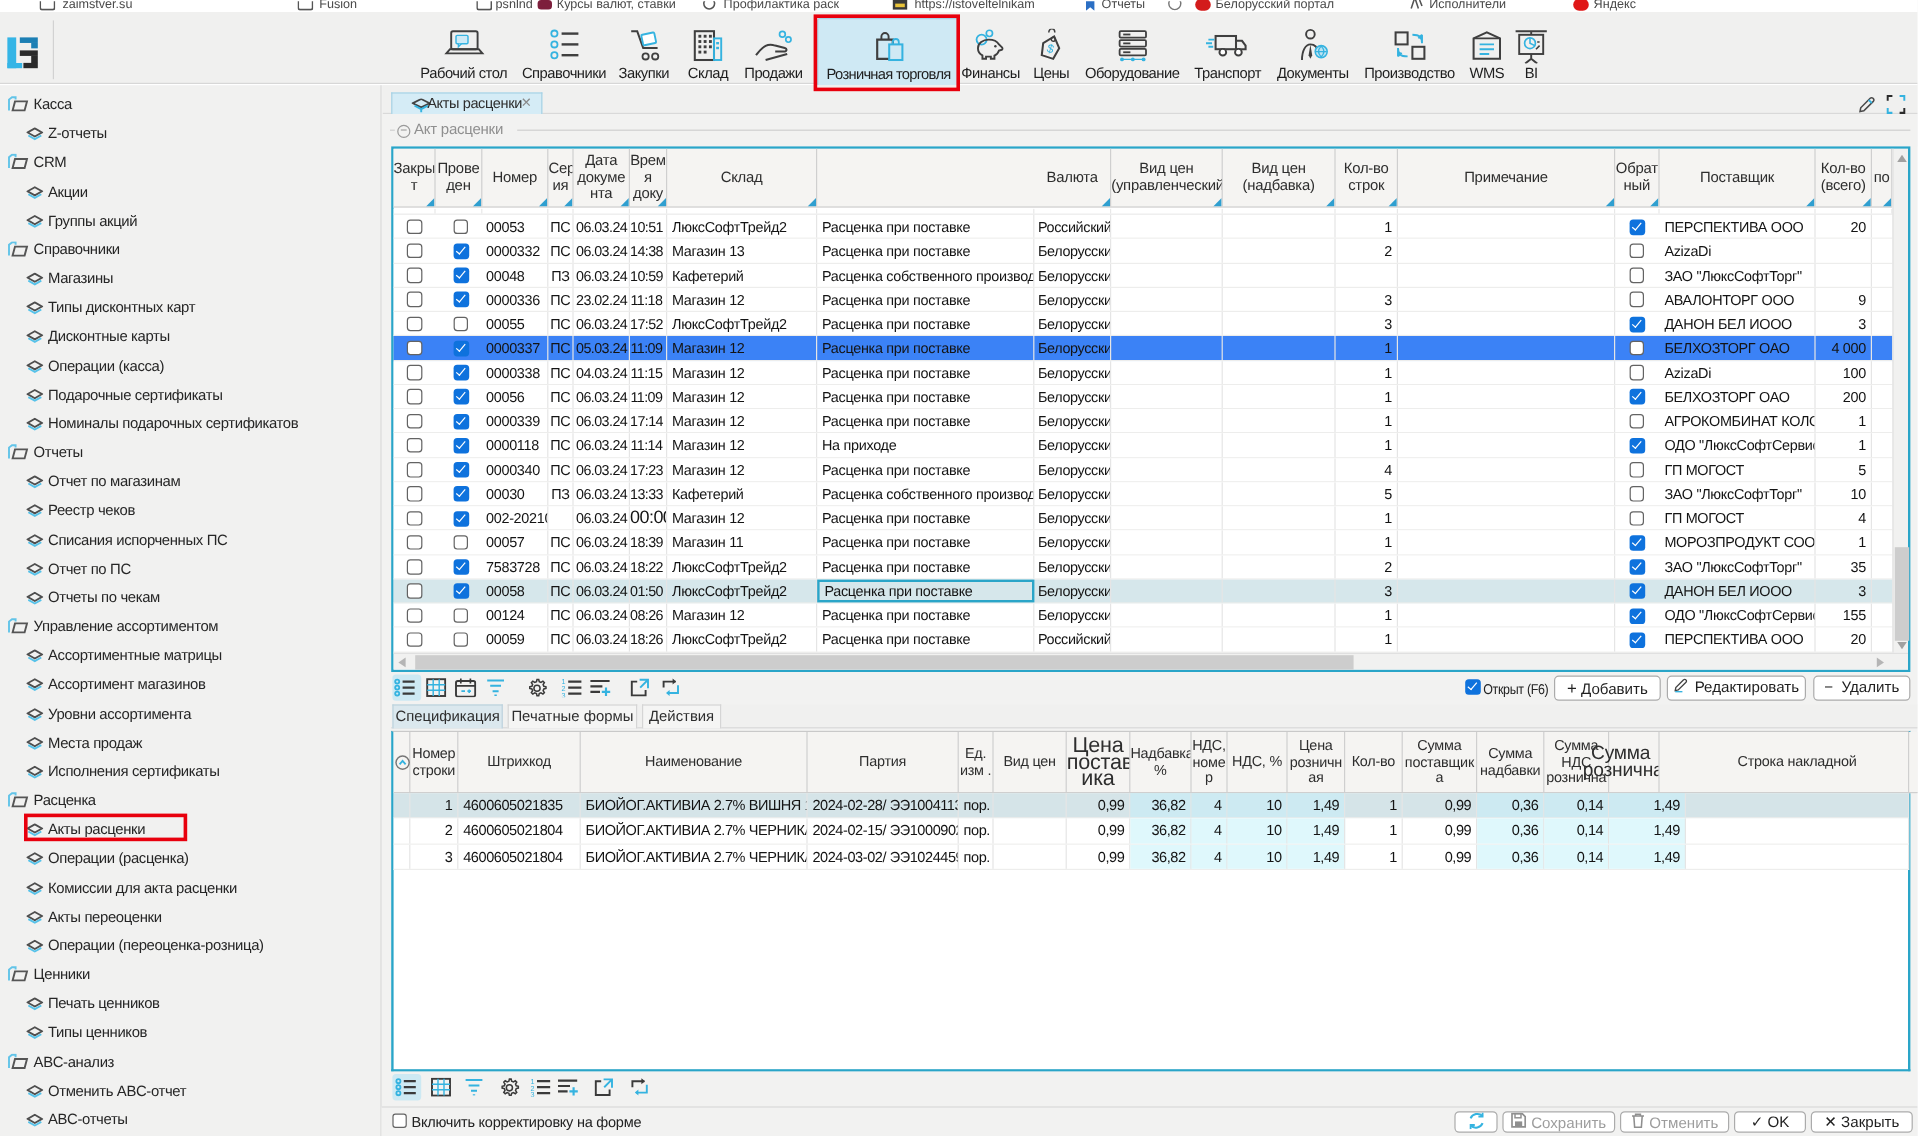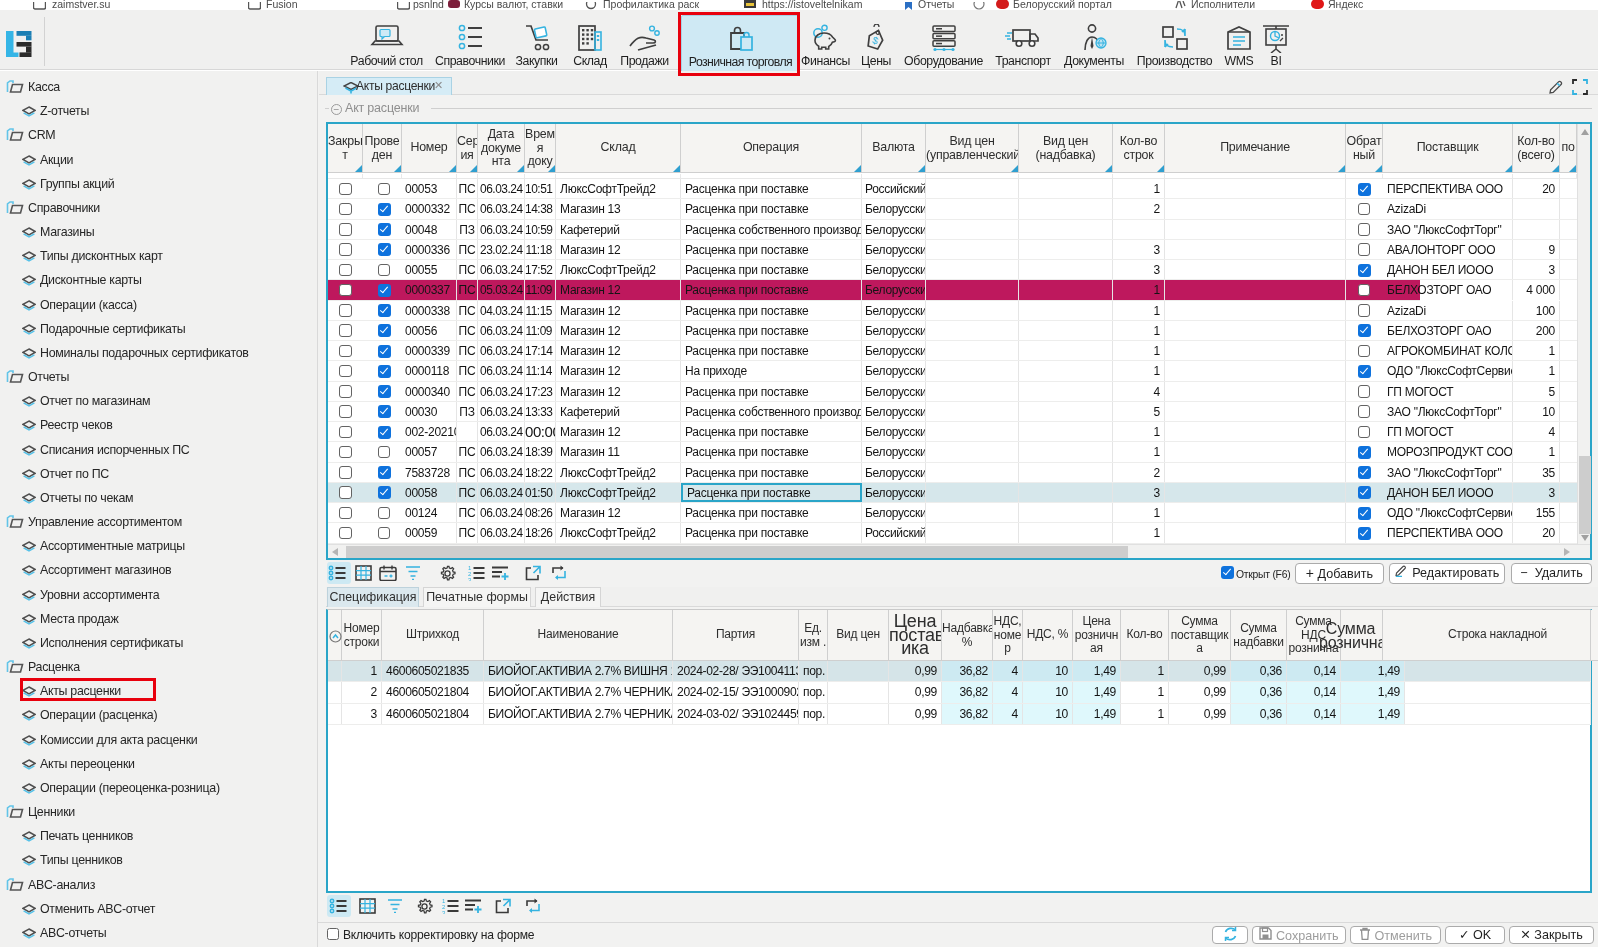--- a/index.html
+++ b/index.html
@@ -462,24 +462,20 @@
         <i class="ftri"></i>
       </div>
       <div class="hcell" style="left:197px;width:31px">
         <div class="hwrap">Врем я доку</div>
         <i class="ftri"></i>
       </div>
       <div class="hcell" style="left:228px;width:125px">
         <div class="hwrap">Склад</div>
         <i class="ftri"></i>
       </div>
-      <div class="hcell" style="left:353px;width:181px">
-        <div class="hwrap">Операция</div>
-        <i class="ftri"></i>
-      </div>
       <div class="hcell" style="left:534px;width:64px">
         <div class="hwrap">Валюта</div>
         <i class="ftri"></i>
       </div>
       <div class="hcell" style="left:598px;width:93px">
         <div class="hwrap">Вид цен (управленческий)</div>
         <i class="ftri"></i>
       </div>
       <div class="hcell" style="left:691px;width:94px">
         <div class="hwrap">Вид цен (надбавка)</div>
@@ -612,21 +608,21 @@
       <div class="cell" style="left:353px;width:181px;padding-left:4px">Расценка при поставке</div>
       <div class="cell" style="left:534px;width:64px;padding-left:3px;letter-spacing:-0.3px">Белорусский</div>
       <div class="cell" style="left:598px;width:93px"></div>
       <div class="cell" style="left:691px;width:94px"></div>
       <div class="cell num" style="left:785px;width:52px;padding-right:4px">3</div>
       <div class="cell" style="left:837px;width:181px"></div>
       <span class="cbc" style="left:1029.5px;top:3.5px"></span>
       <div class="cell" style="left:1055px;width:130px;padding-left:4px">ДАНОН БЕЛ ИООО</div>
       <div class="cell num" style="left:1185px;width:47px;padding-right:4px">3</div>
     </div>
-    <div class="row" style="top:156.25px;height:20.25px;width:1092px;background:#be185d">
+    <div class="row" style="top:156.25px;height:20.25px;width:1249px;background:#3b82f6">
       <span class="cb" style="left:11.0px;top:3.5px"></span>
       <span class="cbc" style="left:49.5px;top:3.5px"></span>
       <div class="cell" style="left:74px;width:55px;padding-left:3px">0000337</div>
       <div class="cell" style="left:129px;width:21px;text-align:center">ПС</div>
       <div class="cell" style="left:150px;width:47px;padding-left:2px;font-size:11.9px;letter-spacing:-0.45px">05.03.24</div>
       <div class="cell num" style="left:197px;width:31px;padding-right:3px;font-size:11.9px;letter-spacing:-0.45px">11:09</div>
       <div class="cell" style="left:228px;width:125px;padding-left:4px">Магазин 12</div>
       <div class="cell" style="left:353px;width:181px;padding-left:4px">Расценка при поставке</div>
       <div class="cell" style="left:534px;width:64px;padding-left:3px;letter-spacing:-0.3px">Белорусский</div>
       <div class="cell" style="left:598px;width:93px"></div>

